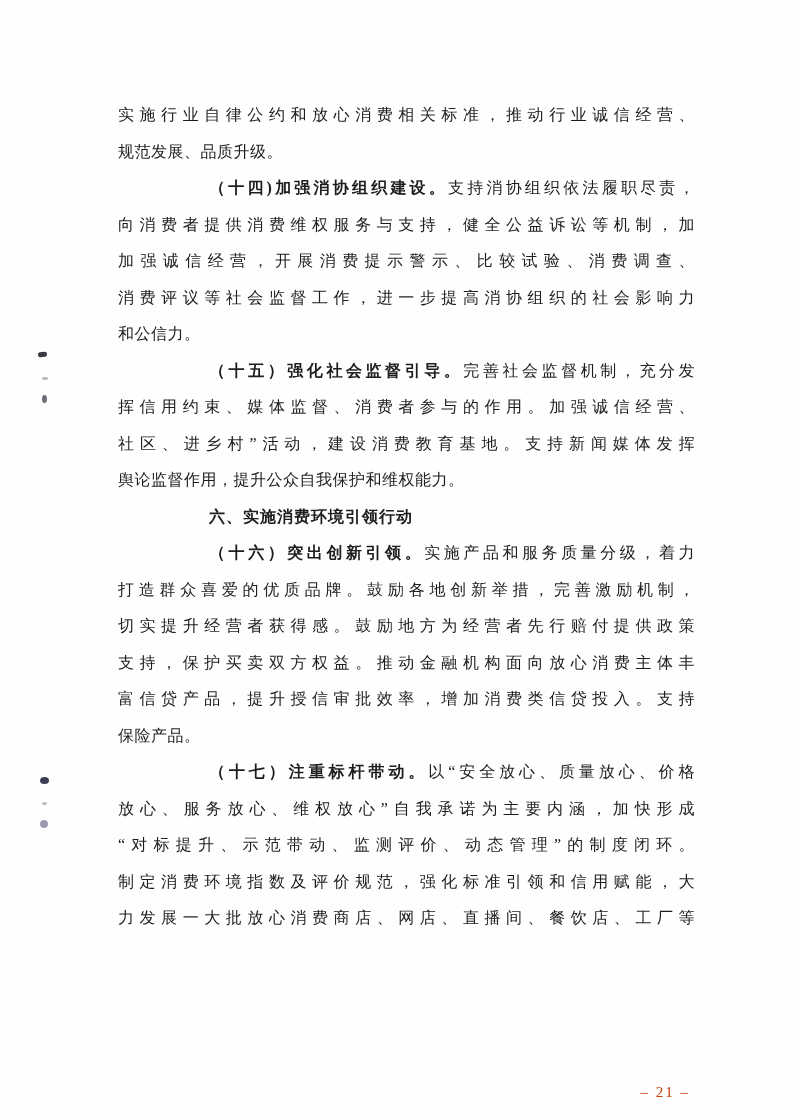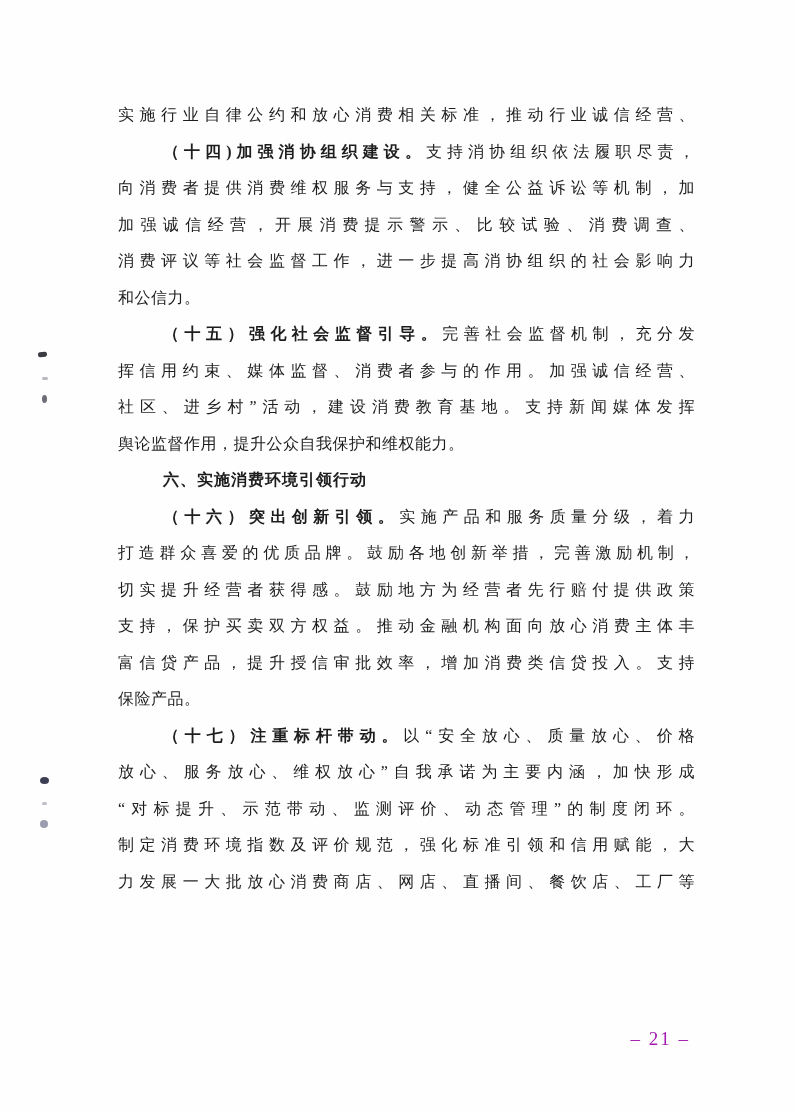--- a/index.html
+++ b/index.html
@@ -27,46 +27,47 @@
     overflow: hidden;
     text-align: left;
   }
   .line.justify {
     text-align: justify;
     text-align-last: justify;
     text-justify: inter-character;
   }
   .line.indent { padding-left: 45px; }
   .seg { font-weight: 400; }
-  .seg.bold { font-weight: 700; }
+  .seg.bold { font-weight: 700; margin-left: 46px; }
   .seg.hei { font-weight: 700; font-family: "Liberation Sans", sans-serif; letter-spacing: 1px; }
   .footer {
     position: absolute;
-    top: 1028px;
+    top: 1084px;
     right: 106px;
-    font-size: 19px;
+    font-size: 15px;
     letter-spacing: 2px;
-    color: #a21caf;
+    color: #c2410c;
   }
   .artifact { position: absolute; border-radius: 50%; }
   .a1 { left: 38px; top: 352px; width: 9px;  height: 5px; background: #3a3a42; border-radius: 2px; transform: rotate(-8deg); }
   .a2 { left: 42px; top: 377px; width: 6px;  height: 3px; background: #b9b9bf; border-radius: 2px; }
   .a3 { left: 42px; top: 395px; width: 5px;  height: 8px; background: #6d6d78; }
   .a4 { left: 40px; top: 777px; width: 9px;  height: 7px; background: #3c3e52; }
   .a5 { left: 42px; top: 802px; width: 5px;  height: 3px; background: #c0c0c6; border-radius: 2px; }
   .a6 { left: 40px; top: 820px; width: 8px;  height: 8px; background: #9a9cae; }
 </style>
 </head>
 <body>
 
 <div class="page">
 
   <div class="content" id="content">
       <div>
         <div class="line justify"><span class="seg">实施行业自律公约和放心消费相关标准，推动行业诚信经营、</span></div>
+        <div class="line"><span class="seg">规范发展、品质升级。</span></div>
       </div>
       <div>
         <div class="line indent justify"><span class="seg bold">（十四)加强消协组织建设。</span><span class="seg">支持消协组织依法履职尽责，</span></div>
         <div class="line justify"><span class="seg">向消费者提供消费维权服务与支持，健全公益诉讼等机制，加</span></div>
         <div class="line justify"><span class="seg">加强诚信经营，开展消费提示警示、比较试验、消费调查、</span></div>
         <div class="line justify"><span class="seg">消费评议等社会监督工作，进一步提高消协组织的社会影响力</span></div>
         <div class="line"><span class="seg">和公信力。</span></div>
       </div>
       <div>
         <div class="line indent justify"><span class="seg bold">（十五）强化社会监督引导。</span><span class="seg">完善社会监督机制，充分发</span></div>

